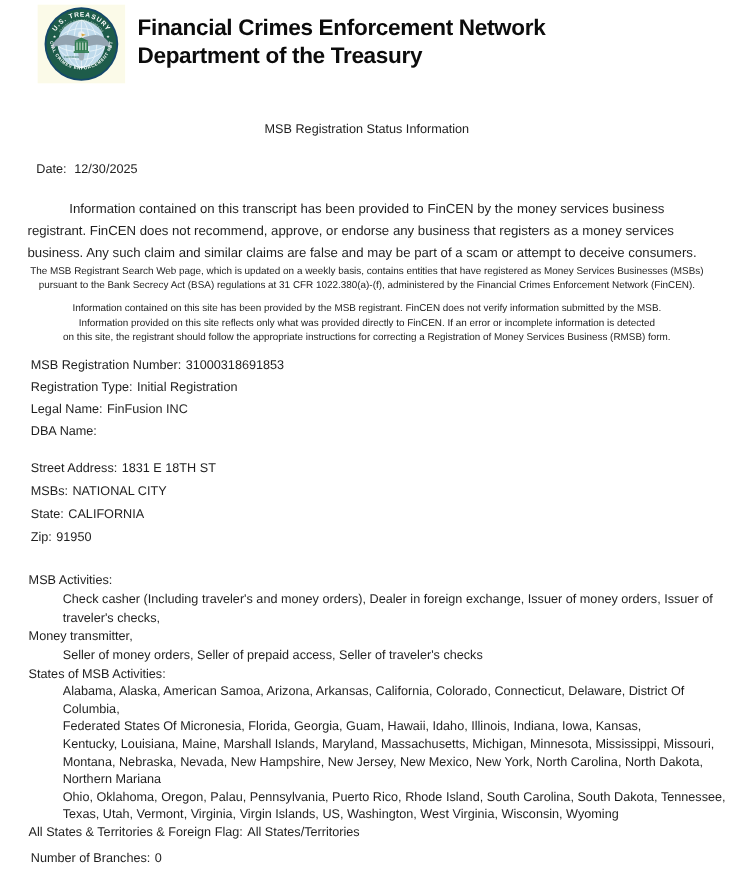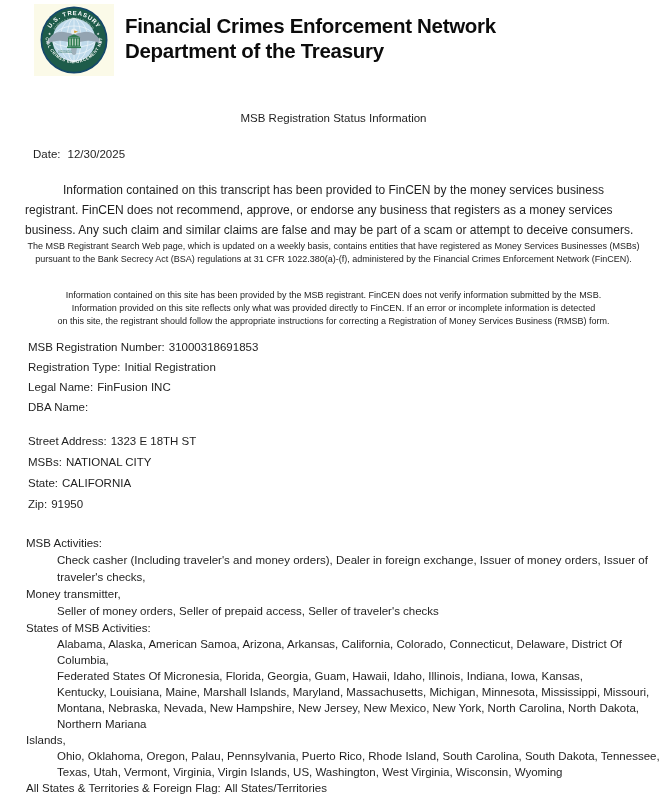--- a/index.html
+++ b/index.html
@@ -25,21 +25,21 @@
   .date-line { margin: 24px 11px 0 33px; font-size: 11.5px; }
   .date-line .value { margin-left: 7px; }
 
   
   .notice { margin: 20px 14px 0 25px; font-size: 12px; line-height: 20px; }
   .notice .line.first { padding-left: 38px; }
 
   
   .fine { text-align: center; font-size: 9px; line-height: 13px; color: #222; }
   .fine1 { margin-top: 0; }
-  .fine2 { margin-top: 23px; }
+  .fine2 { margin-top: 8px; }
 
   
   .block { font-size: 11.5px; }
   .reg-block    { margin: 9px 0 12px 28px;  line-height: 20px; }
   .addr-block   { margin: 14px 0 0 28px; line-height: 21px; }
   .act-block    { margin: 20px 16px 0 26px; line-height: 17px; }
   .states-block { margin: 0 0 0 26px;    line-height: 16px; }
   .footer-block { margin: 8px 0 0 28px;  line-height: 17.5px; }
   .field .value { margin-left: 4px; }
   .indent { padding-left: 31px; }
@@ -139,21 +139,21 @@
     <div class="field">
       <span>Legal Name:</span><span class="value">FinFusion INC</span>
     </div>
     <div class="field">
       <span>DBA Name:</span><span class="value"></span>
     </div>
   </div>
 
   <div class="block addr-block">
     <div class="field">
-      <span>Street Address:</span><span class="value">1323 E 18TH ST</span>
+      <span>Street Address:</span><span class="value">1831 E 18TH ST</span>
     </div>
     <div class="field">
       <span>MSBs:</span><span class="value">NATIONAL CITY</span>
     </div>
     <div class="field">
       <span>State:</span><span class="value">CALIFORNIA</span>
     </div>
     <div class="field">
       <span>Zip:</span><span class="value">91950</span>
     </div>
@@ -165,21 +165,20 @@
     <div>Money transmitter,</div>
     <div class="indent">Seller of money orders, Seller of prepaid access, Seller of traveler's checks</div>
   </div>
 
   <div class="block states-block">
     <div>States of MSB Activities:</div>
     <div class="indent">Alabama, Alaska, American Samoa, Arizona, Arkansas, California, Colorado, Connecticut, Delaware, District Of Columbia,</div>
     <div class="indent">Federated States Of Micronesia, Florida, Georgia, Guam, Hawaii, Idaho, Illinois, Indiana, Iowa, Kansas,</div>
     <div class="indent">Kentucky, Louisiana, Maine, Marshall Islands, Maryland, Massachusetts, Michigan, Minnesota, Mississippi, Missouri,</div>
     <div class="indent">Montana, Nebraska, Nevada, New Hampshire, New Jersey, New Mexico, New York, North Carolina, North Dakota, Northern Mariana</div>
-    <div>Islands,</div>
     <div class="indent">Ohio, Oklahoma, Oregon, Palau, Pennsylvania, Puerto Rico, Rhode Island, South Carolina, South Dakota, Tennessee,</div>
     <div class="indent">Texas, Utah, Vermont, Virginia, Virgin Islands, US, Washington, West Virginia, Wisconsin, Wyoming</div>
     <div class="field">
       <span>All States &amp; Territories &amp; Foreign Flag:</span><span class="value">All States/Territories</span>
     </div>
   </div>
 
   <div class="block footer-block">
     <div class="field">
       <span>Number of Branches:</span><span class="value">0</span>

